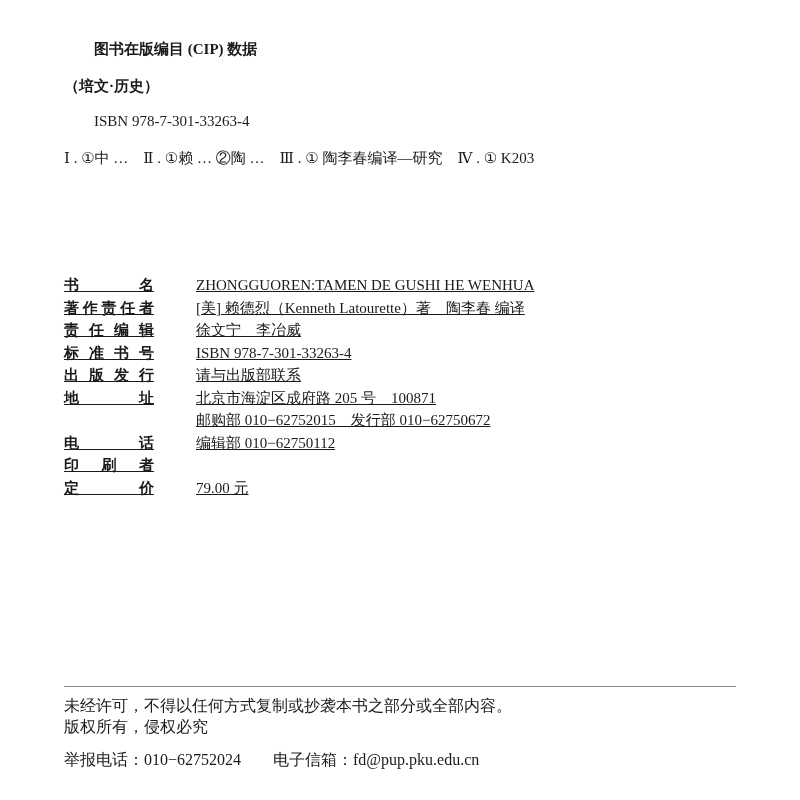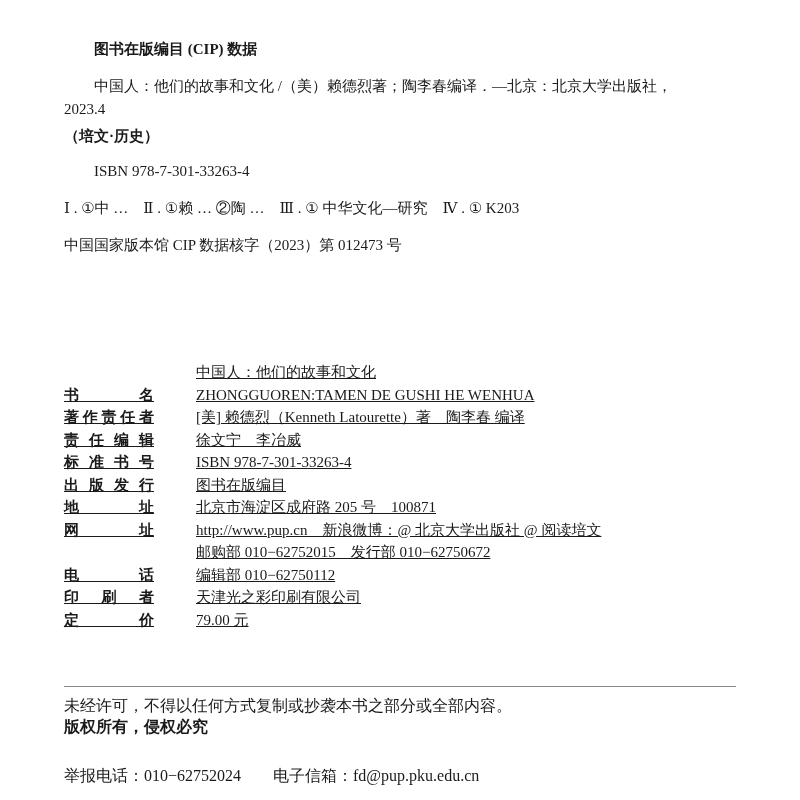--- a/index.html
+++ b/index.html
@@ -81,44 +81,41 @@
     top: 686px;
     font-size: 16px;
     line-height: 21px;
   }
   .footer-rule {
     border: none;
     border-top: 1px solid #8a8a8a;
     margin: 0 0 8px 0;
   }
   .footer-copyright {
-    font-weight: bold;
-    margin-bottom: 28px;
+    font-weight: normal;
+    margin-bottom: 12px;
   }
 </style>
 </head>
 <body>
 
 <div class="page">
 
   <div class="cip">
     <div class="cip-heading">图书在版编目 (CIP) 数据</div>
-    <div class="cip-description">中国人：他们的故事和文化 /（美）赖德烈著；陶李春编译．—北京：北京大学出版社，2023.4</div>
     <div class="cip-series">（培文·历史）</div>
     <div class="cip-isbn">ISBN 978-7-301-33263-4</div>
-    <div class="cip-classification">Ⅰ . ①中 …　Ⅱ . ①赖 … ②陶 …　Ⅲ . ① 中华文化—研究　Ⅳ . ① K203</div>
-    <div class="cip-record">中国国家版本馆 CIP 数据核字（2023）第 012473 号</div>
+    <div class="cip-classification">Ⅰ . ①中 …　Ⅱ . ①赖 … ②陶 …　Ⅲ . ① 陶李春编译—研究　Ⅳ . ① K203</div>
   </div>
 
   <div class="colophon">
 
     <div class="row">
       <div class="row-label">书名</div>
       <div class="row-value">
-        <div class="line">中国人：他们的故事和文化</div>
         <div class="line">ZHONGGUOREN:TAMEN DE GUSHI HE WENHUA</div>
       </div>
     </div>
 
     <div class="row">
       <div class="row-label">著作责任者</div>
       <div class="row-value">
         <div class="line">[美] 赖德烈（Kenneth Latourette）著　陶李春 编译</div>
       </div>
     </div>
@@ -133,52 +130,43 @@
     <div class="row">
       <div class="row-label">标准书号</div>
       <div class="row-value">
         <div class="line">ISBN 978-7-301-33263-4</div>
       </div>
     </div>
 
     <div class="row">
       <div class="row-label">出版发行</div>
       <div class="row-value">
-        <div class="line">图书在版编目</div>
+        <div class="line">请与出版部联系</div>
       </div>
     </div>
 
     <div class="row">
       <div class="row-label">地址</div>
       <div class="row-value">
         <div class="line">北京市海淀区成府路 205 号　100871</div>
       </div>
     </div>
 
-    <div class="row">
-      <div class="row-label">网址</div>
-      <div class="row-value">
-        <div class="line">http://www.pup.cn　新浪微博：@ 北京大学出版社 @ 阅读培文</div>
-      </div>
-    </div>
 
 
     <div class="row">
       <div class="row-label">电话</div>
       <div class="row-value">
         <div class="line">邮购部 010−62752015　发行部 010−62750672</div>
         <div class="line">编辑部 010−62750112</div>
       </div>
     </div>
 
     <div class="row">
       <div class="row-label">印刷者</div>
-      <div class="row-value">
-        <div class="line">天津光之彩印刷有限公司</div>
-      </div>
     </div>
 
 
     <div class="row">
       <div class="row-label">定价</div>
       <div class="row-value">
         <div class="line">79.00 元</div>
       </div>
     </div>
 

